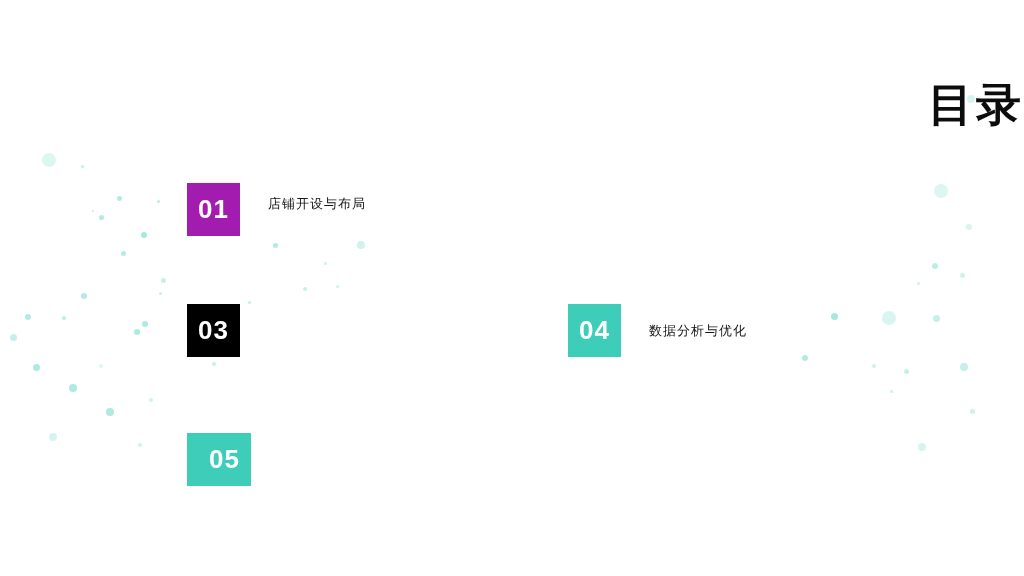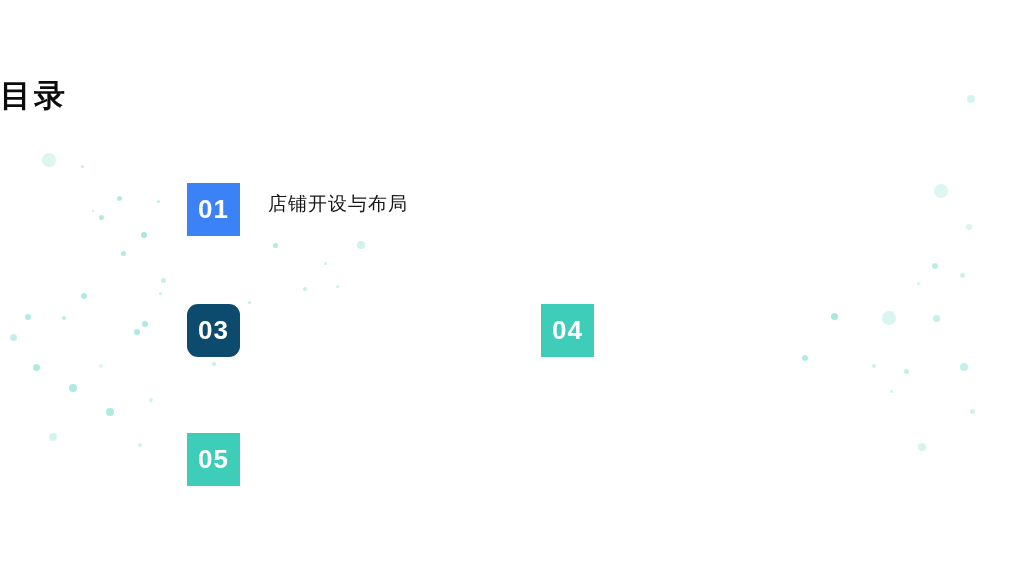--- a/index.html
+++ b/index.html
@@ -12,22 +12,22 @@
     height: 576px;
     background: #ffffff;
     overflow: hidden;
     font-family: "Liberation Sans", "DejaVu Sans", sans-serif;
   }
   .page-title {
     position: absolute;
     top: 50px;
     left: 0;
     width: 100%;
-    text-align: left;
-    font-size: 31px;
+    text-align: right;
+    font-size: 45px;
     line-height: 50px;
     font-weight: 700;
     color: #0c0c0c;
     letter-spacing: 3px;
   }
   .toc-item {
     position: absolute;
     display: flex;
     align-items: center;
     height: 53px;
@@ -42,21 +42,21 @@
     background: #3ECDB8;
   }
   .num-box span {
     color: #ffffff;
     font-weight: 700;
     font-size: 26px;
     letter-spacing: 1px;
   }
   .toc-label {
     margin-left: 28px;
-    font-size: 19px;
+    font-size: 13px;
     font-weight: 500;
     color: #161616;
     letter-spacing: 1px;
     white-space: nowrap;
   }
   .dots, .dots div {
     position: absolute;
   }
   .dot {
     border-radius: 50%;
@@ -112,38 +112,39 @@
       <div class="dot" style="left: 903.5px; top: 368.5px; width: 5px; height: 5px; background: rgba(62, 205, 184, 0.3);"></div>
       <div class="dot" style="left: 960px; top: 363px; width: 8px; height: 8px; background: rgba(62, 205, 184, 0.3);"></div>
       <div class="dot" style="left: 889.5px; top: 389.5px; width: 3px; height: 3px; background: rgba(62, 205, 184, 0.25);"></div>
       <div class="dot" style="left: 969.5px; top: 408.5px; width: 5px; height: 5px; background: rgba(62, 205, 184, 0.25);"></div>
       <div class="dot" style="left: 918px; top: 443px; width: 8px; height: 8px; background: rgba(62, 205, 184, 0.22);"></div>
     </div>
 
   <h1 class="page-title">目录</h1>
 
   <div class="toc-item" style="left:187px; top:177px;">
-    <div class="num-box" style="background: #3b82f6; margin-top: 12px;">
+    <div class="num-box" style="background: #a21caf; margin-top: 12px;">
       <span>01</span>
     </div>
     <span class="toc-label">店铺开设与布局</span>
   </div>
 
 
   <div class="toc-item" style="left:187px; top:304px;">
-    <div class="num-box" style="background: #0c4a6e; border-radius: 11px;">
+    <div class="num-box" style="background: #000000;">
       <span>03</span>
     </div>
   </div>
 
-  <div class="toc-item" style="left:541px; top:304px;align-items:center;">
+  <div class="toc-item" style="left:568px; top:304px;align-items:center;">
     <div class="num-box" style="background: rgb(62, 205, 184);">
       <span>04</span>
     </div>
+    <span class="toc-label">数据分析与优化</span>
   </div>
 
   <div class="toc-item" style="left:187px; top:433px;">
-    <div class="num-box" style="background: rgb(62, 205, 184);">
+    <div class="num-box" style="background: rgb(62, 205, 184); padding-left: 11px;">
       <span>05</span>
     </div>
   </div>
 
 </div>
 
 </body></html>

